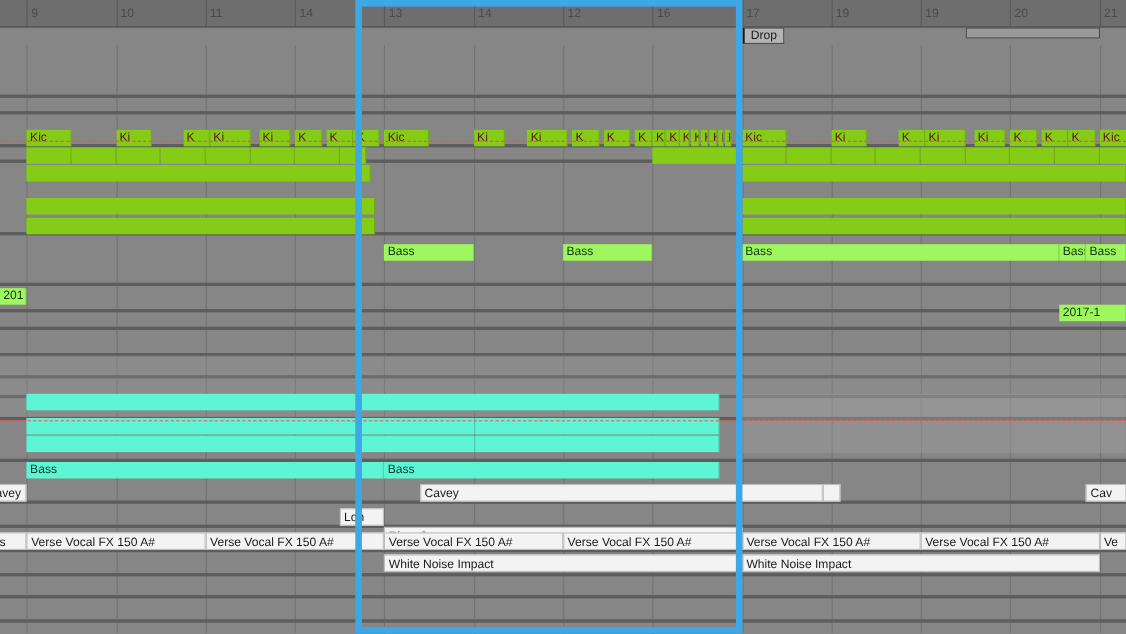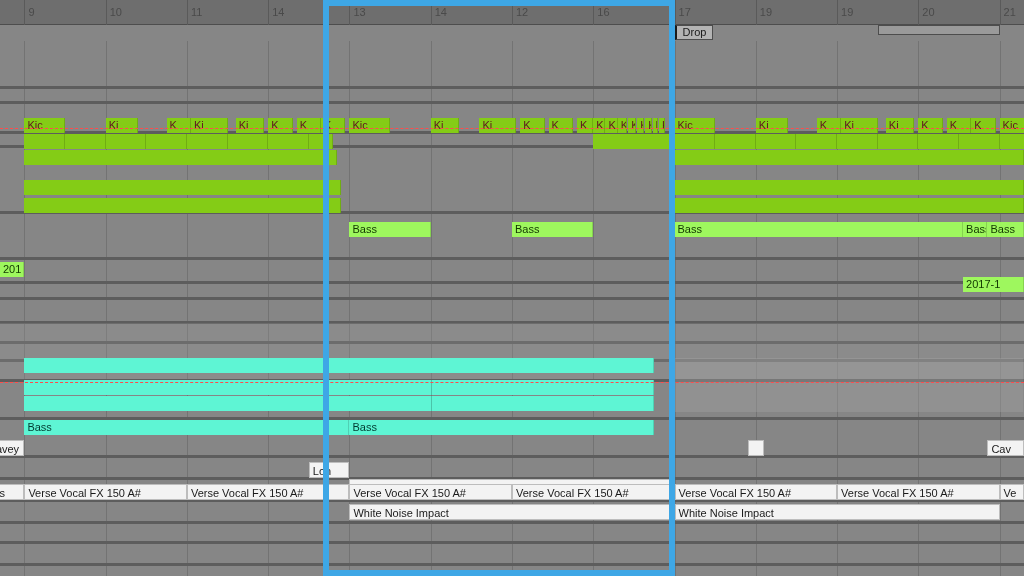--- a/index.html
+++ b/index.html
@@ -271,20 +271,21 @@
     <div class="clip green" style="top: 181px; height: 15px; line-height: 15px; left: 963.048px; width: 24.381px;">Bass</div>
     <div class="clip green" style="top: 181px; height: 15px; line-height: 15px; left: 987.429px; width: 36.5714px;">Bass</div>
     <div class="clip green" style="top: 221px; height: 15px; line-height: 15px; left: 0px; width: 24.381px;">201</div>
     <div class="clip green" style="top: 221px; height: 15px; line-height: 15px; left: 963.048px; width: 60.9524px; margin-top: 15px;">2017-1</div>
     <div class="clip teal" style="top: 317px; height: 15px; line-height: 15px; left: 24.381px; width: 629.841px;"></div>
     <div class="clip teal" style="top: 339px; height: 15px; line-height: 15px; left: 24.381px; width: 629.841px;"></div>
     <div class="clip teal" style="top: 355px; height: 15px; line-height: 15px; left: 24.381px; width: 629.841px;"></div>
     <div class="clip teal" style="top: 379px; height: 15px; line-height: 15px; left: 24.381px; width: 325.079px;">Bass</div>
     <div class="clip teal" style="top: 379px; height: 15px; line-height: 15px; left: 349.46px; width: 304.762px;">Bass</div>
     <div class="clip white" style="top: 399px; height: 16px; line-height: 16px; left: -8.12698px; width: 32.5079px;">avey</div>
+    <div class="clip white" style="top: 399px; height: 16px; line-height: 16px; left: 381.968px; width: 365.714px;">Cavey</div>
     <div class="clip white" style="top: 399px; height: 16px; line-height: 16px; left: 747.683px; width: 16.254px;"></div>
     <div class="clip white" style="top: 399px; height: 16px; line-height: 16px; left: 987.429px; width: 36.5714px;">Cav</div>
     <div class="clip white" style="top: 421px; height: 16px; line-height: 16px; left: 308.825px; width: 40.6349px;">Lon</div>
     <div class="clip white" style="top: 438px; height: 16px; line-height: 16px; left: 349.46px; width: 325.079px;">Riser 2</div>
     <div class="clip white" style="top: 443px; height: 16px; line-height: 16px; left: -8.12698px; width: 32.5079px;">rs</div>
     <div class="clip white" style="top: 443px; height: 16px; line-height: 16px; left: 24.381px; width: 162.54px;">Verse Vocal FX 150 A#</div>
     <div class="clip white" style="top: 443px; height: 16px; line-height: 16px; left: 186.921px; width: 162.54px;">Verse Vocal FX 150 A#</div>
     <div class="clip white" style="top: 443px; height: 16px; line-height: 16px; left: 349.46px; width: 162.54px;">Verse Vocal FX 150 A#</div>
     <div class="clip white" style="top: 443px; height: 16px; line-height: 16px; left: 512px; width: 162.54px;">Verse Vocal FX 150 A#</div>
     <div class="clip white" style="top: 443px; height: 16px; line-height: 16px; left: 674.54px; width: 162.54px;">Verse Vocal FX 150 A#</div>

